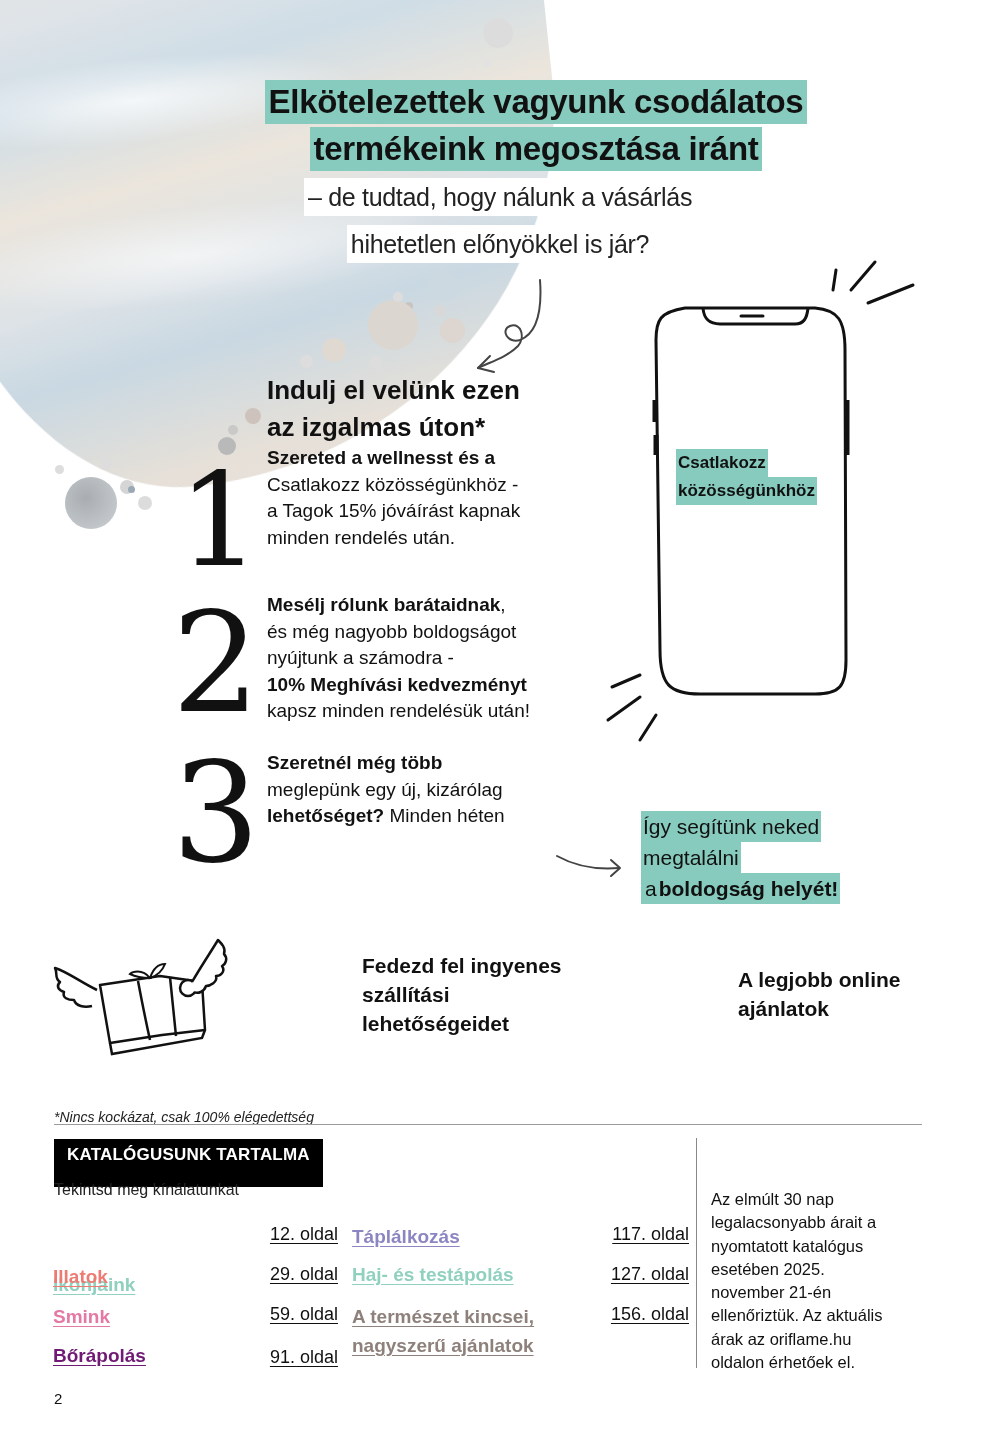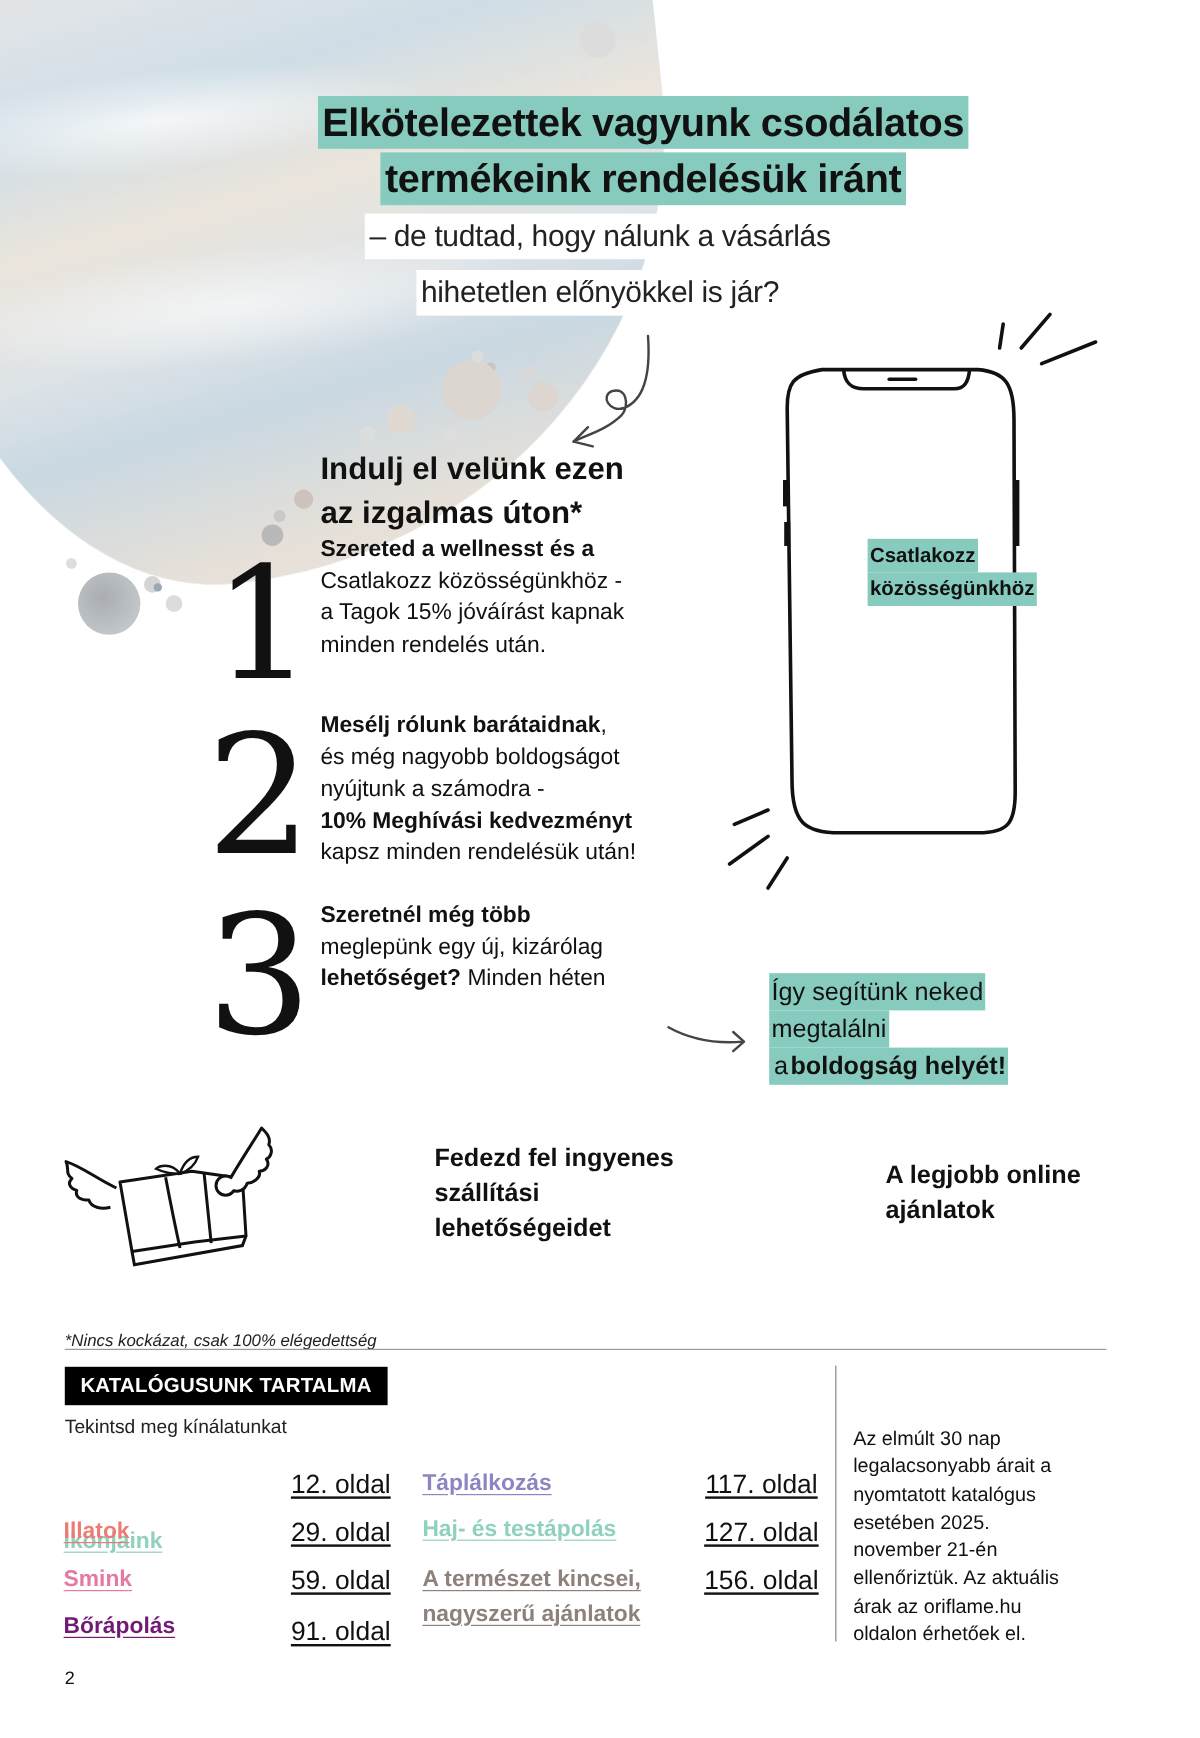--- a/index.html
+++ b/index.html
@@ -25,35 +25,35 @@
   .headline { position: absolute; left: 0; width: 1000px; text-align: center; margin-left: 36px; }
   .headline .line { display: inline-block; font-weight: 700; font-size: 33px; line-height: 44px; padding: 0 4px; letter-spacing: -0.3px; }
   .subline { position: absolute; left: 0; width: 1000px; text-align: center; }
   .subline .line { display: inline-block; font-size: 25px; line-height: 38px; padding: 0 4px; letter-spacing: -0.3px; color: #222; }
 
   .intro-title { position: absolute; left: 267px; top: 372px; font-size: 26px; font-weight: 700; line-height: 37px; }
   .step-num { position: absolute; font-family: "DejaVu Serif", "Liberation Serif", serif; font-weight: 300; color: #111; line-height: 1; }
   .step-text { position: absolute; left: 267px; font-size: 19px; line-height: 26.5px; color: #111; }
   .step-text b { font-weight: 700; }
 
-  .phone-label { position: absolute; left: 723px; top: 449px; font-size: 17px; font-weight: 700; line-height: 28px; }
+  .phone-label { position: absolute; left: 676px; top: 449px; font-size: 17px; font-weight: 700; line-height: 28px; }
   .phone-label span { display: inline-block; padding: 0 2px; }
 
   .callout { position: absolute; left: 641px; top: 811px; font-size: 21px; line-height: 31px; }
   .callout span { display: inline-block; padding: 0 2px; }
 
   .feature { position: absolute; font-size: 21px; font-weight: 700; line-height: 29px; }
 
   .footnote { position: absolute; left: 54px; top: 1095px; font-size: 14px; font-style: italic; color: #222; margin-top: 14px; }
   .rule { position: absolute; left: 54px; top: 1124px; width: 868px; height: 1px; background: #9a9a9a; }
-  .toc-title { position: absolute; left: 54px; top: 1139px; height: 32px; background: #000; color: #fff; font-size: 17px; font-weight: 700; line-height: 32px; padding: 0 13px; letter-spacing: 0.2px; }
+  .toc-title { position: absolute; left: 54px; top: 1139px; height: 48px; background: #000; color: #fff; font-size: 17px; font-weight: 700; line-height: 32px; padding: 0 13px; letter-spacing: 0.2px; }
   .toc-sub { position: absolute; left: 54px; top: 1181px; font-size: 16px; color: #222; }
 
   .toc-item { position: absolute; font-size: 19px; font-weight: 700; text-decoration: underline; text-underline-offset: 3px; line-height: 29px; }
-  .toc-page { position: absolute; font-size: 22px; text-decoration: underline; text-underline-offset: 3px; text-align: center; color: #111; }
+  .toc-page { position: absolute; font-size: 18px; text-decoration: underline; text-underline-offset: 3px; text-align: right; color: #111; }
 
   .vrule { position: absolute; left: 696px; top: 1138px; width: 1px; height: 230px; background: #888; }
   .price-note { position: absolute; left: 711px; top: 1188px; width: 220px; font-size: 16.5px; line-height: 23.3px; color: #111; }
   .page-num { position: absolute; left: 54px; top: 1390px; font-size: 15px; color: #111; }
 
   svg { position: absolute; overflow: visible; }
 </style>
 </head>
 <body>
 
@@ -80,21 +80,21 @@
   <div class="bubble" style="left:65px;top:477px;width:52px;height:52px;background:radial-gradient(circle at 40% 40%, #a9adb1, #cbd0d3);"></div>
   <div class="bubble" style="left:128px;top:486px;width:7px;height:7px;background:#9aa9b6;"></div>
   <div class="bubble" style="left:138px;top:496px;width:14px;height:14px;background:#dcdcdc;"></div>
   <div class="bubble" style="left:55px;top:465px;width:9px;height:9px;background:#ddd;"></div>
 </div>
 
 <div class="headline" style="top:80px;">
   <span class="line hl">Elkötelezettek vagyunk csodálatos</span>
 </div>
 <div class="headline" style="top:127px;">
-  <span class="line hl">termékeink rendelésük iránt</span>
+  <span class="line hl">termékeink megosztása iránt</span>
 </div>
 <div class="subline" style="top:178px;">
   <span class="line white-bg">– de tudtad, hogy nálunk a vásárlás</span>
 </div>
 <div class="subline" style="top:225px;">
   <span class="line white-bg">hihetetlen előnyökkel is jár?</span>
 </div>
 
 <svg style="left:470px;top:278px;" width="80" height="95" viewBox="0 0 80 95">
   <path d="M70 2 C 72 30, 68 55, 50 62 C 38 66, 30 52, 40 48 C 52 44, 55 60, 48 68 C 36 80, 20 84, 8 90" fill="none" stroke="#444" stroke-width="2" stroke-linecap="round"></path>

